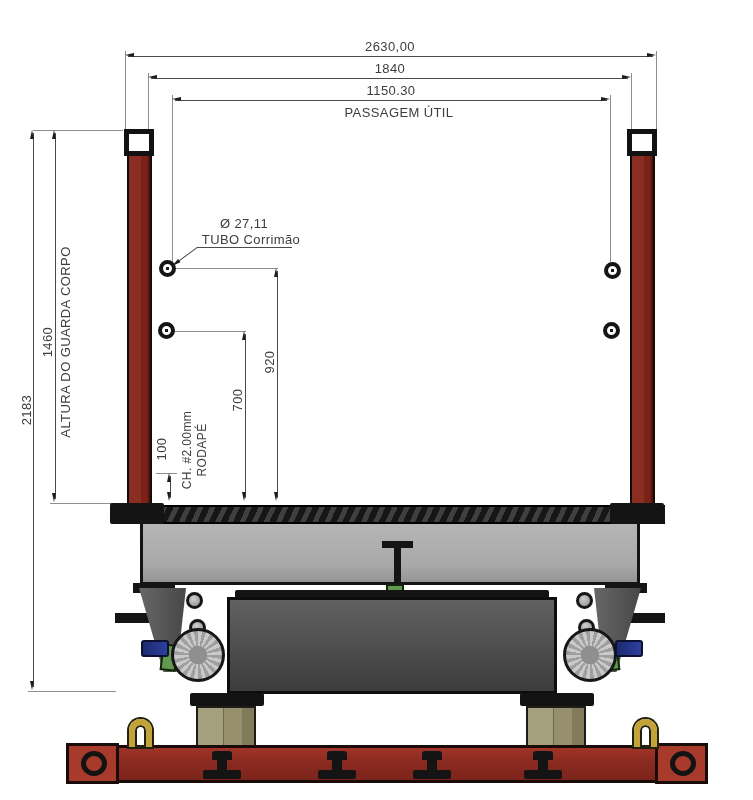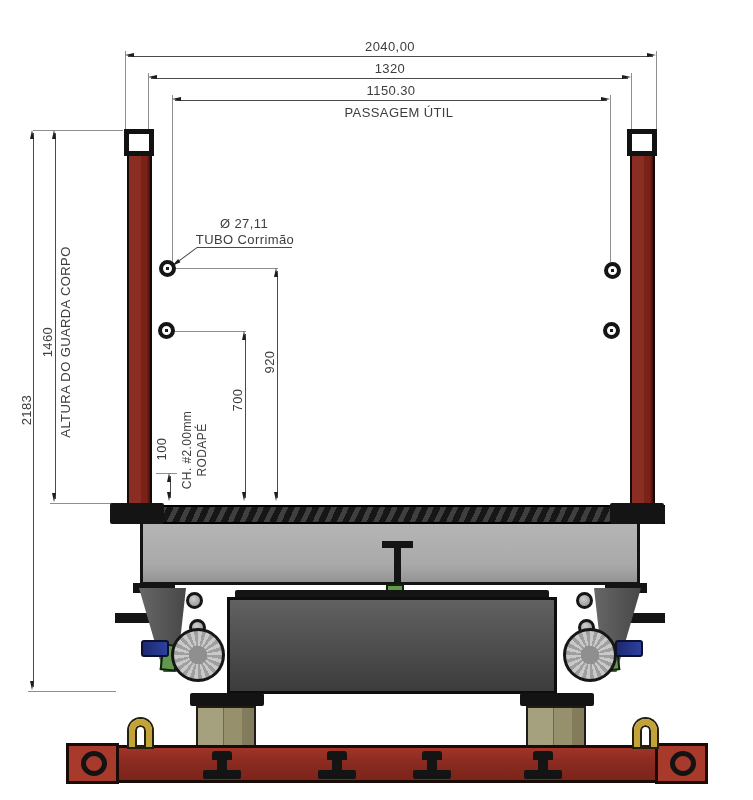--- a/index.html
+++ b/index.html
@@ -174,28 +174,28 @@
   <div class="ar aD" style="left:30px;top:681px"></div>
   <div class="ar aU" style="left:52px;top:130px"></div>
   <div class="ar aD" style="left:52px;top:493px"></div>
   <div class="ar aU" style="left:274px;top:268px"></div>
   <div class="ar aD" style="left:274px;top:492px"></div>
   <div class="ar aU" style="left:242px;top:331px"></div>
   <div class="ar aD" style="left:242px;top:492px"></div>
   <div class="ar aU" style="left:167px;top:473px"></div>
   <div class="ar aD" style="left:167px;top:492px"></div>
 
-  <div class="t" style="left:390px;top:46px">2040,00</div>
-  <div class="t" style="left:390px;top:68px">1320</div>
+  <div class="t" style="left:390px;top:46px">2630,00</div>
+  <div class="t" style="left:390px;top:68px">1840</div>
   <div class="t" style="left:391px;top:90px">1150.30</div>
   <div class="t" style="left:399px;top:112px">PASSAGEM ÚTIL</div>
   <div class="t tv" style="left:26px;top:410px">2183</div>
   <div class="t tv" style="left:47px;top:342px">1460</div>
   <div class="t tv" style="left:65px;top:342px">ALTURA DO GUARDA CORPO</div>
   <div class="t tv" style="left:269px;top:362px">920</div>
   <div class="t tv" style="left:237px;top:400px">700</div>
   <div class="t tv" style="left:161px;top:449px">100</div>
   <div class="t tv ts" style="left:187px;top:450px">CH. #2.00mm</div>
   <div class="t tv ts" style="left:202px;top:450px">RODAPÉ</div>
   <div class="t" style="left:244px;top:223px">Ø 27,11</div>
-  <div class="t" style="left:245px;top:239px">TUBO Corrimão</div>
+  <div class="t" style="left:251px;top:239px">TUBO Corrimão</div>
 
 </div>
 
 </body></html>

